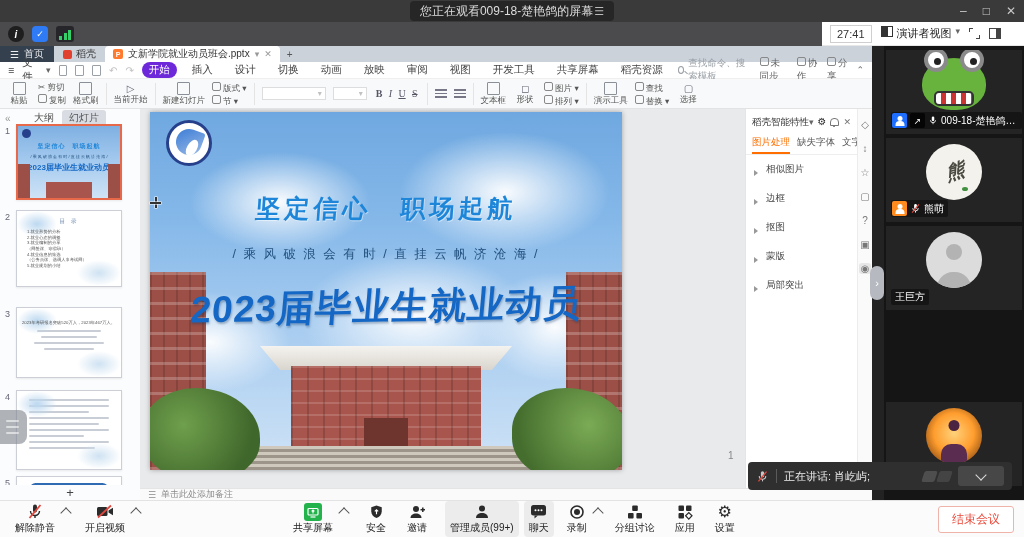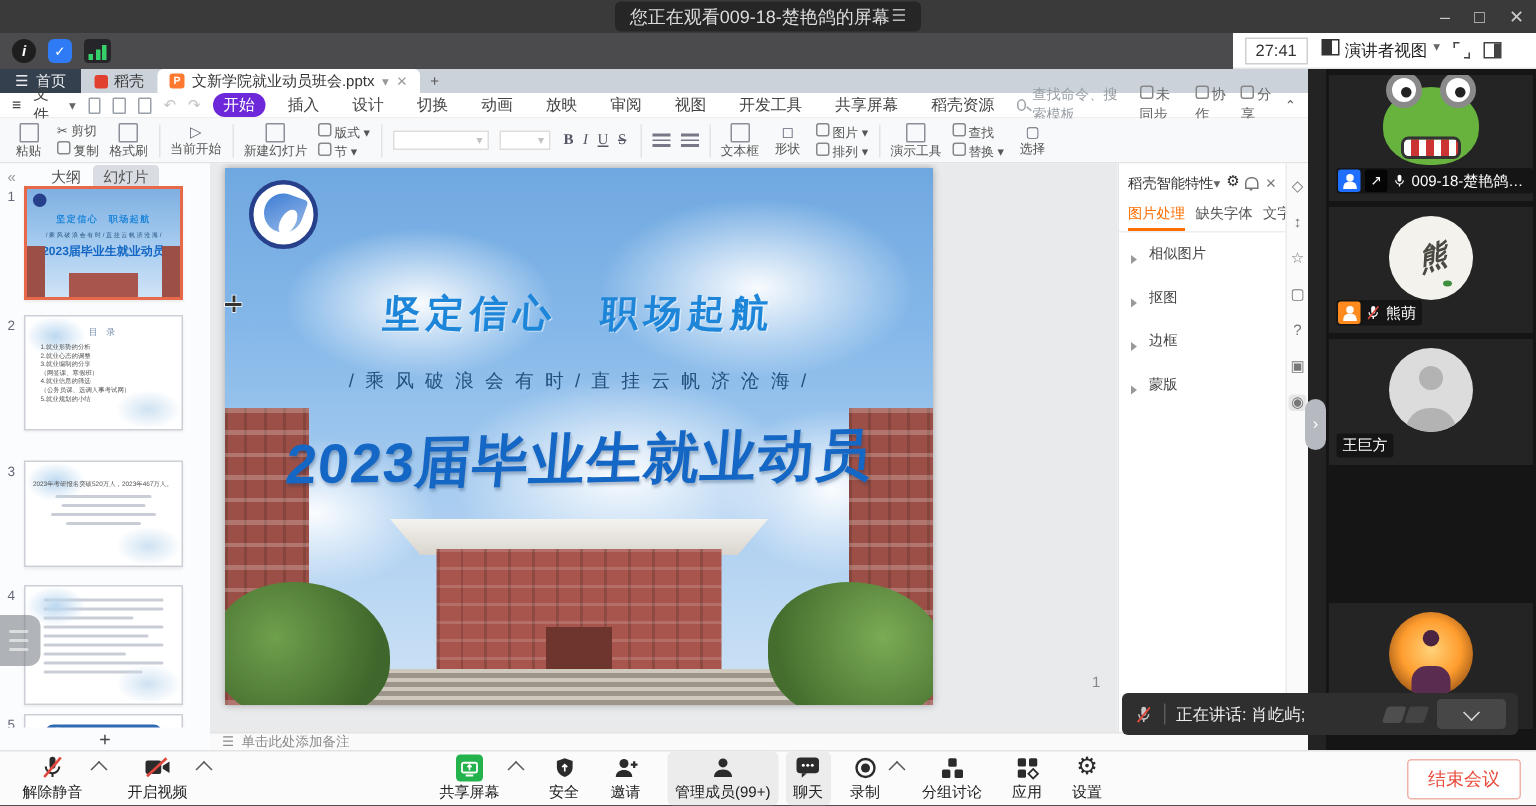--- a/index.html
+++ b/index.html
@@ -467,29 +467,33 @@
         <span class="sp-tab">缺失字体</span>
         <span class="sp-tab">文字处理</span>
 
       </div>
       <div class="sp-item">
           <span class="tri"></span>
           <span>相似图片</span>
         </div>
       <div class="sp-item">
           <span class="tri"></span>
-          <span>抠图</span>
+          <span>边框</span>
         </div>
       <div class="sp-item">
           <span class="tri"></span>
-          <span>边框</span>
+          <span>抠图</span>
         </div>
       <div class="sp-item">
           <span class="tri"></span>
           <span>蒙版</span>
+        </div>
+      <div class="sp-item">
+          <span class="tri"></span>
+          <span>局部突出</span>
         </div>
     </div>
 
     <div id="iconstrip">
       <span>◇</span>
       <span>↕</span>
       <span>☆</span>
       <span>▢</span>
       <span>?</span>
       <span>▣</span>

